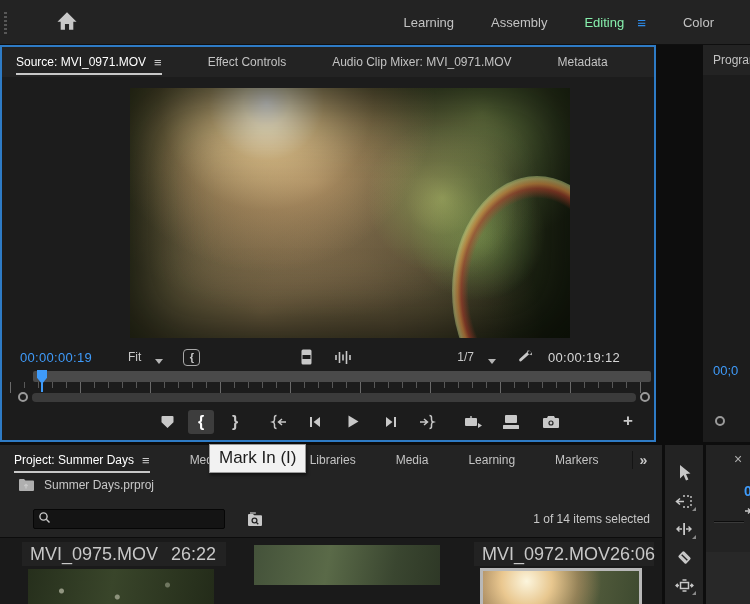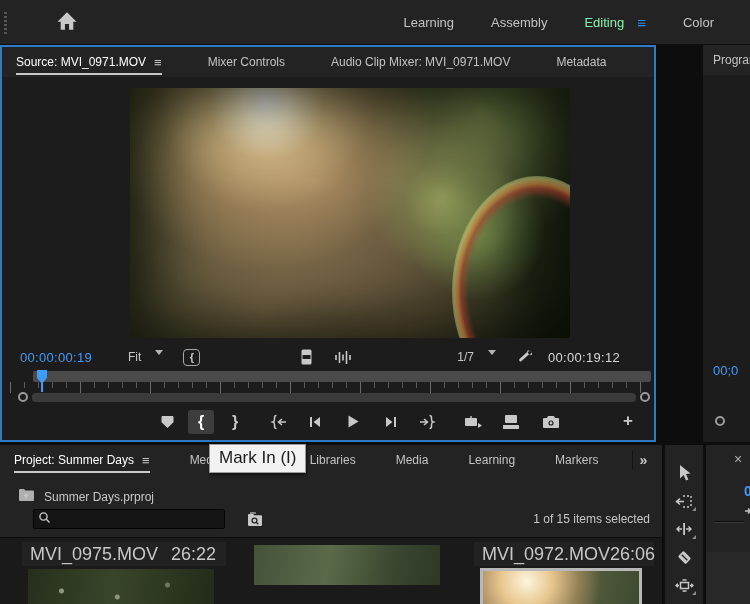--- a/index.html
+++ b/index.html
@@ -49,21 +49,21 @@
       radial-gradient(ellipse at 60% 96%, rgba(130,108,76,.6) 0%, rgba(0,0,0,0) 40%),
       linear-gradient(135deg,#3c4426 0%, #2e361f 40%, #242b18 70%, #191f11 100%);
     box-shadow: inset 0 0 60px 18px rgba(5,8,3,.75);
   }
   #flare { position:absolute; right:-52px; top:88px; width:170px; height:230px; border-radius:50%;
     background:radial-gradient(ellipse at center, rgba(0,0,0,0) 57%, rgba(180,62,44,.55) 63%, rgba(222,140,66,.6) 66%, rgba(232,212,128,.5) 69%, rgba(126,182,126,.45) 72%, rgba(104,124,198,.35) 75%, rgba(0,0,0,0) 81%); }
 
   #src-controls { position:absolute; left:0; top:297px; right:0; height:26px; display:flex; align-items:center; padding:0 34px 0 18px; }
   .tc { font-size:13px; letter-spacing:.3px; }
   .tc.blue { color:#3f9bfa; }
-  .dropdown { display:flex; align-items:flex-start; gap:14px; padding:2px 8px; color:#c8c8c8; cursor:default; }
+  .dropdown { display:flex; align-items:flex-end; gap:14px; padding:2px 8px; color:#c8c8c8; cursor:default; }
   .chev { width:0; height:0; border-left:4px solid transparent; border-right:4px solid transparent; border-top:5px solid #b5b5b5; }
   .iconbtn { display:flex; align-items:center; justify-content:center; width:22px; height:20px; cursor:default; }
   .bracket-box { width:17px; height:17px; border:1px solid #a8a8a8; border-radius:4px; color:#c8c8c8;
     display:flex; align-items:center; justify-content:center; font-size:11px; font-weight:bold; }
   .spacer { flex:1; }
 
   #src-scrubber { position:absolute; left:0; top:323px; right:0; height:19px; }
   #scrub-bar { position:absolute; left:31px; right:3px; top:1px; height:11px; background:#4a4a4a; border-radius:2px; }
   #ticks { position:absolute; left:8px; right:8px; top:12px; height:11px;
     background-image:
@@ -92,21 +92,21 @@
   #prog-time { position:absolute; left:10px; top:288px; color:#3f9bfa; font-size:13px; white-space:nowrap; }
   #prog-ring { left:12px; top:341px; }
 
   
   #tooltip { left:209px; top:444px; background:#f2f2f2; color:#1c1c1c; border:1px solid #9a9a9a;
     padding:3px 9px 4px; font-size:17px; z-index:20; box-shadow:1px 2px 3px rgba(0,0,0,.5); white-space:nowrap; }
 
   
   #proj-overflow { position:absolute; right:8px; top:6px; width:22px; height:18px; color:#c8c8c8; font-size:14px; font-weight:bold;
     display:flex; align-items:center; justify-content:center; border-left:1px solid #141414; }
-  #crumb-row { position:absolute; left:0; top:33px; right:0; height:26px; display:flex; align-items:flex-end; gap:10px; padding-left:18px; }
+  #crumb-row { position:absolute; left:0; top:33px; right:0; height:26px; display:flex; align-items:flex-start; gap:10px; padding-left:18px; }
   #search-row { position:absolute; left:0; top:63px; right:0; height:24px; }
   #search-box { position:absolute; left:33px; top:1px; width:192px; height:20px; background:#141414;
     border:1px solid #060606; border-radius:2px; display:flex; align-items:center; padding-left:4px; gap:4px; }
   #search-input { background:transparent; border:none; outline:none; color:#c8c8c8; font-size:12px; width:160px;
     font-family:"Liberation Sans",sans-serif; }
   #binsearch-btn { position:absolute; left:245px; top:1px; width:20px; height:20px; display:flex; align-items:center; justify-content:center; }
   #status-text { position:absolute; right:12px; top:4px; color:#c8c8c8; font-size:12px; }
   #clip-list { position:absolute; left:0; top:92px; right:0; bottom:0; background:#1a1a1a; border-top:1px solid #0c0c0c; }
   .clip-cell { position:absolute; top:4px; width:204px; height:100px; }
   .clip-namerow { height:24px; background:#222222; display:flex; align-items:center; justify-content:space-between;
@@ -160,21 +160,21 @@
   </div>
 </div>
 
 <div id="source-panel" class="abs">
   <div class="tabbar">
     <span class="ptab active">
       <span>Source: MVI_0971.MOV</span>
       <span class="tab-menu">≡</span>
     </span>
     <span class="ptab">
-        <span>Mixer Controls</span>
+        <span>Effect Controls</span>
       </span>
     <span class="ptab">
         <span>Audio Clip Mixer: MVI_0971.MOV</span>
       </span>
     <span class="ptab">
         <span>Metadata</span>
       </span>
   </div>
 
   <div id="monitor-area">
@@ -363,21 +363,21 @@
       <input id="search-input" value="" style="">
     </div>
     <span id="binsearch-btn">
       <svg width="16" height="15" viewBox="0 0 16 15">
           <path d="M1 3 a1 1 0 0 1 1-1 h4 l1.2 1.3 H14 a1 1 0 0 1 1 1 V13 a1 1 0 0 1 -1 1 H2 a1 1 0 0 1 -1-1 Z"></path>
           <circle cx="7.5" cy="8.5" r="2.4" fill="none" stroke="#232323" stroke-width="1.3"></circle>
           <path d="M9.2 10.2 L11.3 12.3" stroke="#232323" stroke-width="1.3"></path>
           <path d="M3 1 h6" class="stroke" stroke-width="1.2"></path>
         </svg>
     </span>
-    <span id="status-text">1 of 15 items selected</span>
+    <span id="status-text">1 of 14 items selected</span>
   </div>
 
   <div id="clip-list">
     <div class="clip-cell" style="left:22px">
       <div class="clip-namerow">
         <span>MVI_0975.MOV</span>
         <span>26:22</span>
       </div>
       <div class="clip-thumb thumb-a"></div>
     </div>

